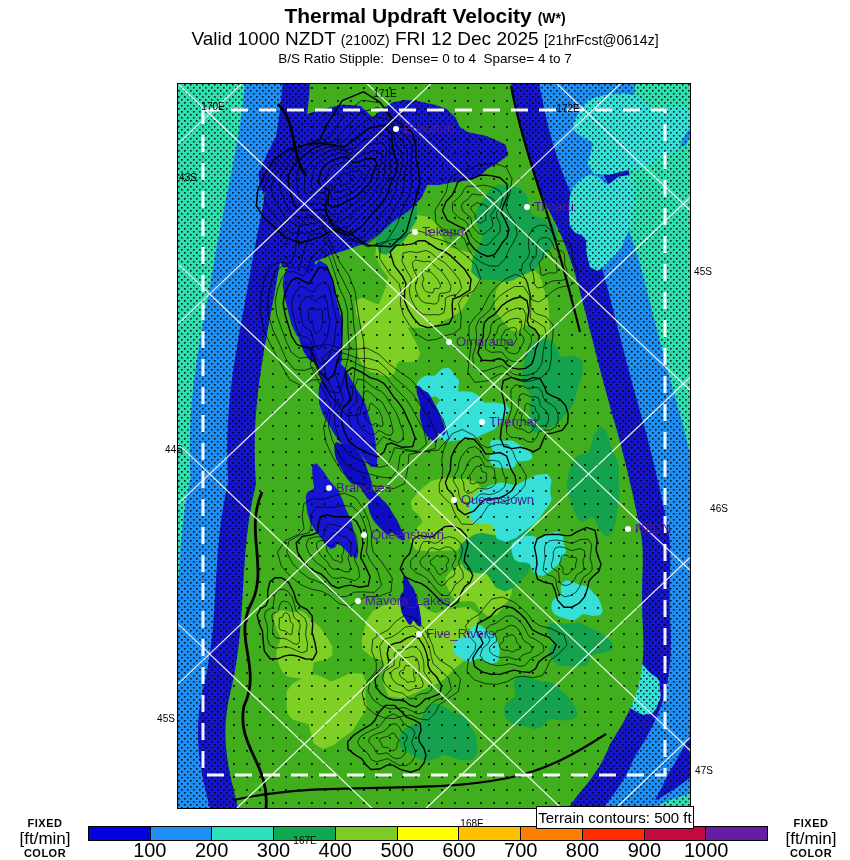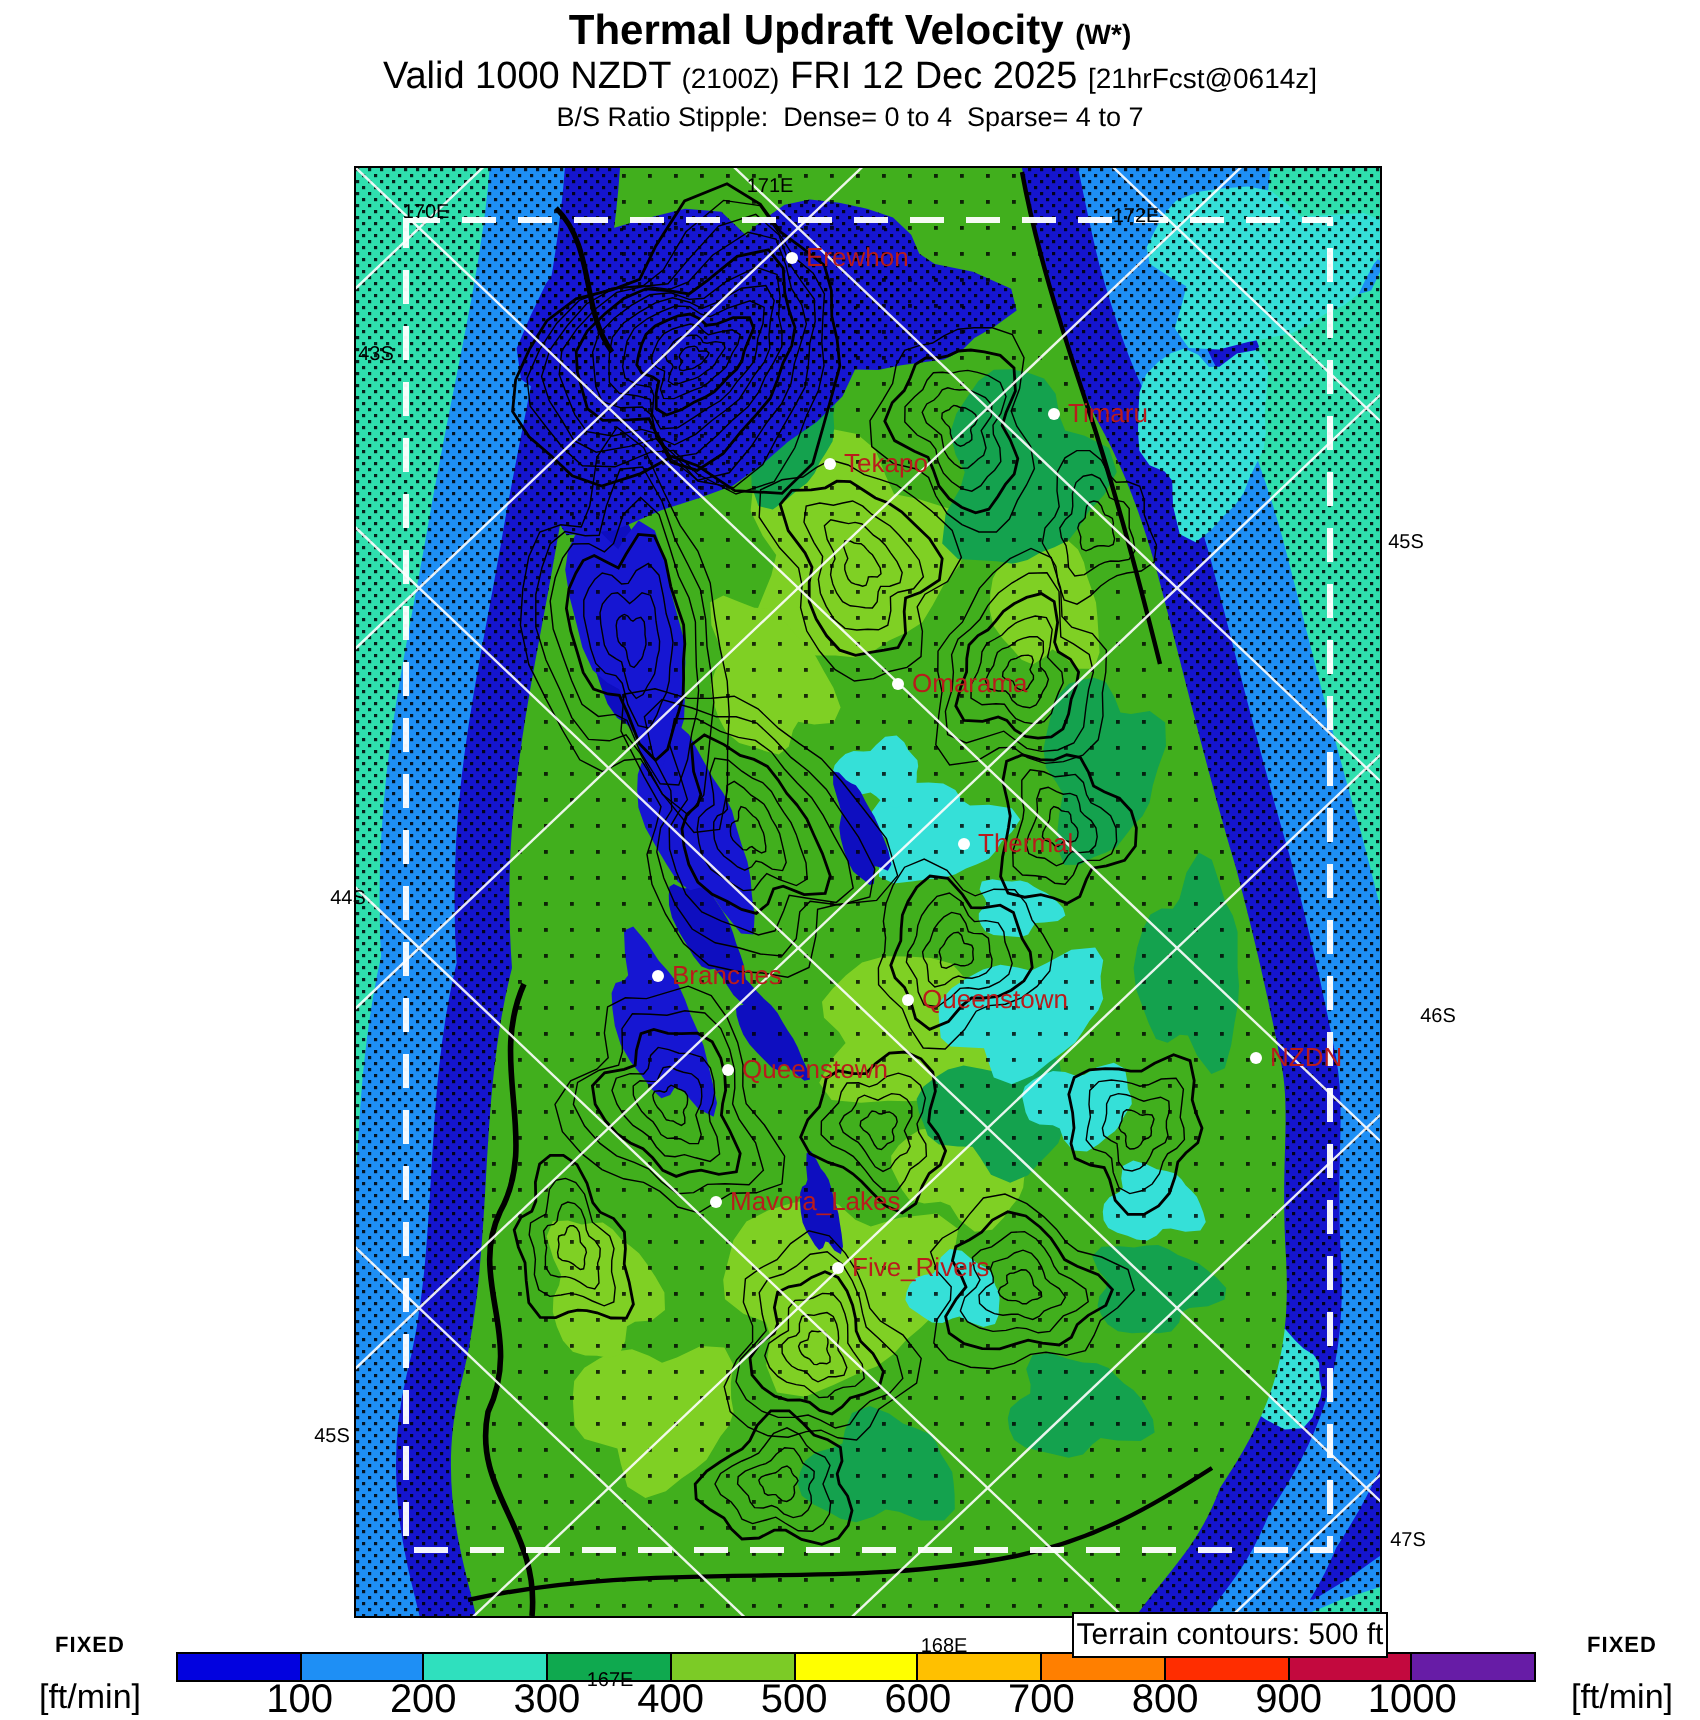--- a/index.html
+++ b/index.html
@@ -9,36 +9,36 @@
   .title-line{margin-top:4px;font-weight:bold;font-size:21px;}
   .title-suffix{font-size:14px;font-weight:bold;}
   .valid-line{margin-top:0px;font-size:19px;}
   .valid-small{font-size:14px;}
   .stipple-line{margin-top:1px;font-size:13.5px;white-space:pre;}
   .map{position:absolute;left:178px;top:84px;width:512px;height:724px;
        box-shadow:0 0 0 1px #000;background:#2FDFAE;}
   #cities{position:absolute;left:0;top:0;width:100%;height:100%;}
   .city{position:absolute;}
   .city .dot{display:block;width:6px;height:6px;border-radius:3px;background:#fff;}
-  .city .lbl{position:absolute;left:10px;top:-5px;color:#b91c1c;font-size:13px;white-space:nowrap;}
+  .city .lbl{position:absolute;left:10px;top:-5px;color:#4c1d95;font-size:13px;white-space:nowrap;}
   .edge-label{position:absolute;transform:translateX(-50%);font-size:10px;font-weight:normal;
               color:#000;white-space:nowrap;z-index:5;margin-top:25px;}
   .terrain-box{position:absolute;left:536px;top:806px;width:156px;height:21px;background:#fff;
                border:1px solid #000;font-size:15px;text-align:center;line-height:21px;z-index:6;}
   .colorbar{position:absolute;left:88px;top:826px;width:680px;height:15px;display:flex;
             border:1px solid #000;box-sizing:border-box;}
   .colorbar .seg{flex:1;border-right:1px solid #000;}
   .colorbar .seg:last-child{border-right:none;}
   .cbar-ticks{position:absolute;left:88px;top:840px;width:680px;height:20px;}
   .cbar-ticks span{position:absolute;transform:translateX(-50%);font-size:20px;line-height:1;}
   .cbar-label{position:absolute;top:818px;text-align:center;line-height:1;}
   .cbar-label.left{left:4px;width:82px;}
   .cbar-label.right{left:772px;width:78px;}
   .cbar-label .s{font-size:11px;font-weight:bold;letter-spacing:0.5px;}
-  .cbar-label .m{font-size:17px;margin:11px 0;}
+  .cbar-label .m{font-size:17px;margin:1px 0;}
 </style>
 </head>
 <body>
 
 <div class="page">
 
   <div class="header">
     <div class="title-line"><span>Thermal Updraft Velocity</span> <span class="title-suffix">(W*)</span></div>
     <div class="valid-line"><span>Valid 1000 NZDT</span> <span class="valid-small">(2100Z)</span> <span>FRI 12 Dec 2025</span> <span class="valid-small">[21hrFcst@0614z]</span></div>
     <div class="stipple-line">B/S Ratio Stipple:  Dense= 0 to 4  Sparse= 4 to 7</div>

